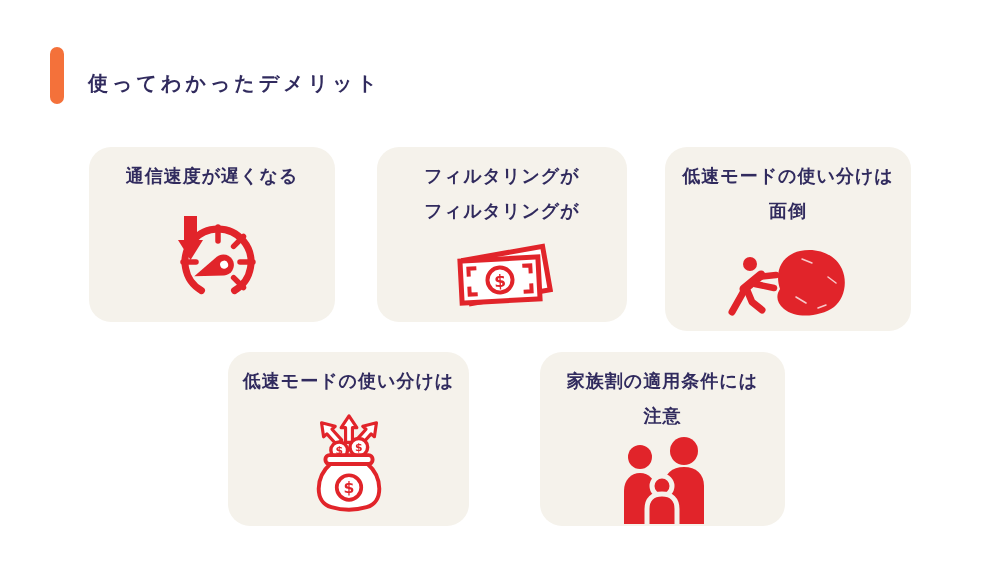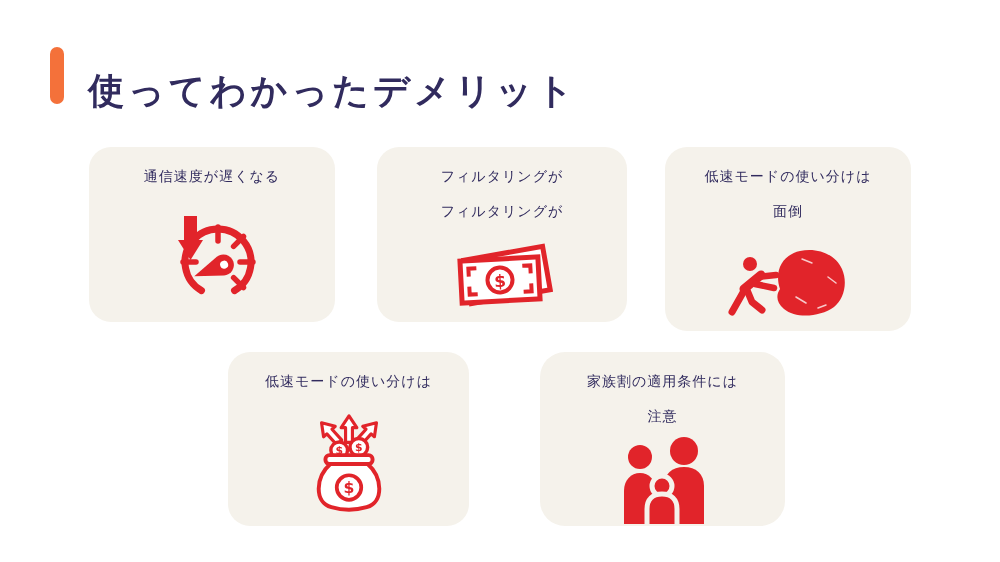--- a/index.html
+++ b/index.html
@@ -7,41 +7,41 @@
   .slide{
     position:relative;width:1000px;height:562px;
     background:var(--page-bg,#fff);
     font-family:"Liberation Sans","DejaVu Sans",sans-serif;
   }
   .accent-bar{
     position:absolute;left:50px;top:47px;width:14px;height:57px;
     border-radius:7px;background:var(--accent-orange,#f4713a);
   }
   .title{
-    position:absolute;left:88px;top:43px;
-    font-size:36px;font-weight:800;letter-spacing:4px;
+    position:absolute;left:88px;top:57px;
+    font-size:20px;font-weight:800;letter-spacing:4px;
     color:var(--text-navy,#312b5e);white-space:nowrap;font-family:Liberation Mono, monospace;
   }
   .card{
     position:absolute;background:var(--card-bg,#f5f2eb);
     border-radius:22px;box-sizing:border-box;
     display:flex;flex-direction:column;align-items:center;
     padding-top:12px;
   }
   .card .line{
-    font-size:14px;font-weight:400;letter-spacing:1px;line-height:35px;
+    font-size:18px;font-weight:700;letter-spacing:1px;line-height:35px;
     color:var(--text-navy,#312b5e);white-space:nowrap;
   }
   .icon-wrap{flex:1;display:flex;align-items:center;justify-content:center;width:100%;}
   .icon{color:var(--icon-red,#e1242a);display:block;}
   .card-1{left:89px;top:147px;width:246px;height:175px;}
   .card-2{left:377px;top:147px;width:250px;height:175px;}
   .card-3{left:665px;top:147px;width:246px;height:184px;}
   .card-4{left:228px;top:352px;width:241px;height:174px;}
-  .card-5{left:540px;top:352px;width:245px;height:174px;border-radius:25px;}
+  .card-5{left:540px;top:352px;width:245px;height:174px;}
   .svg-dollar{font-family:"DejaVu Sans","Liberation Sans",sans-serif;font-weight:bold;}
 </style>
 </head>
 <body>
 
 <div class="slide">
 
   <div class="accent-bar"></div>
   <h1 class="title">使ってわかったデメリット</h1>
 

